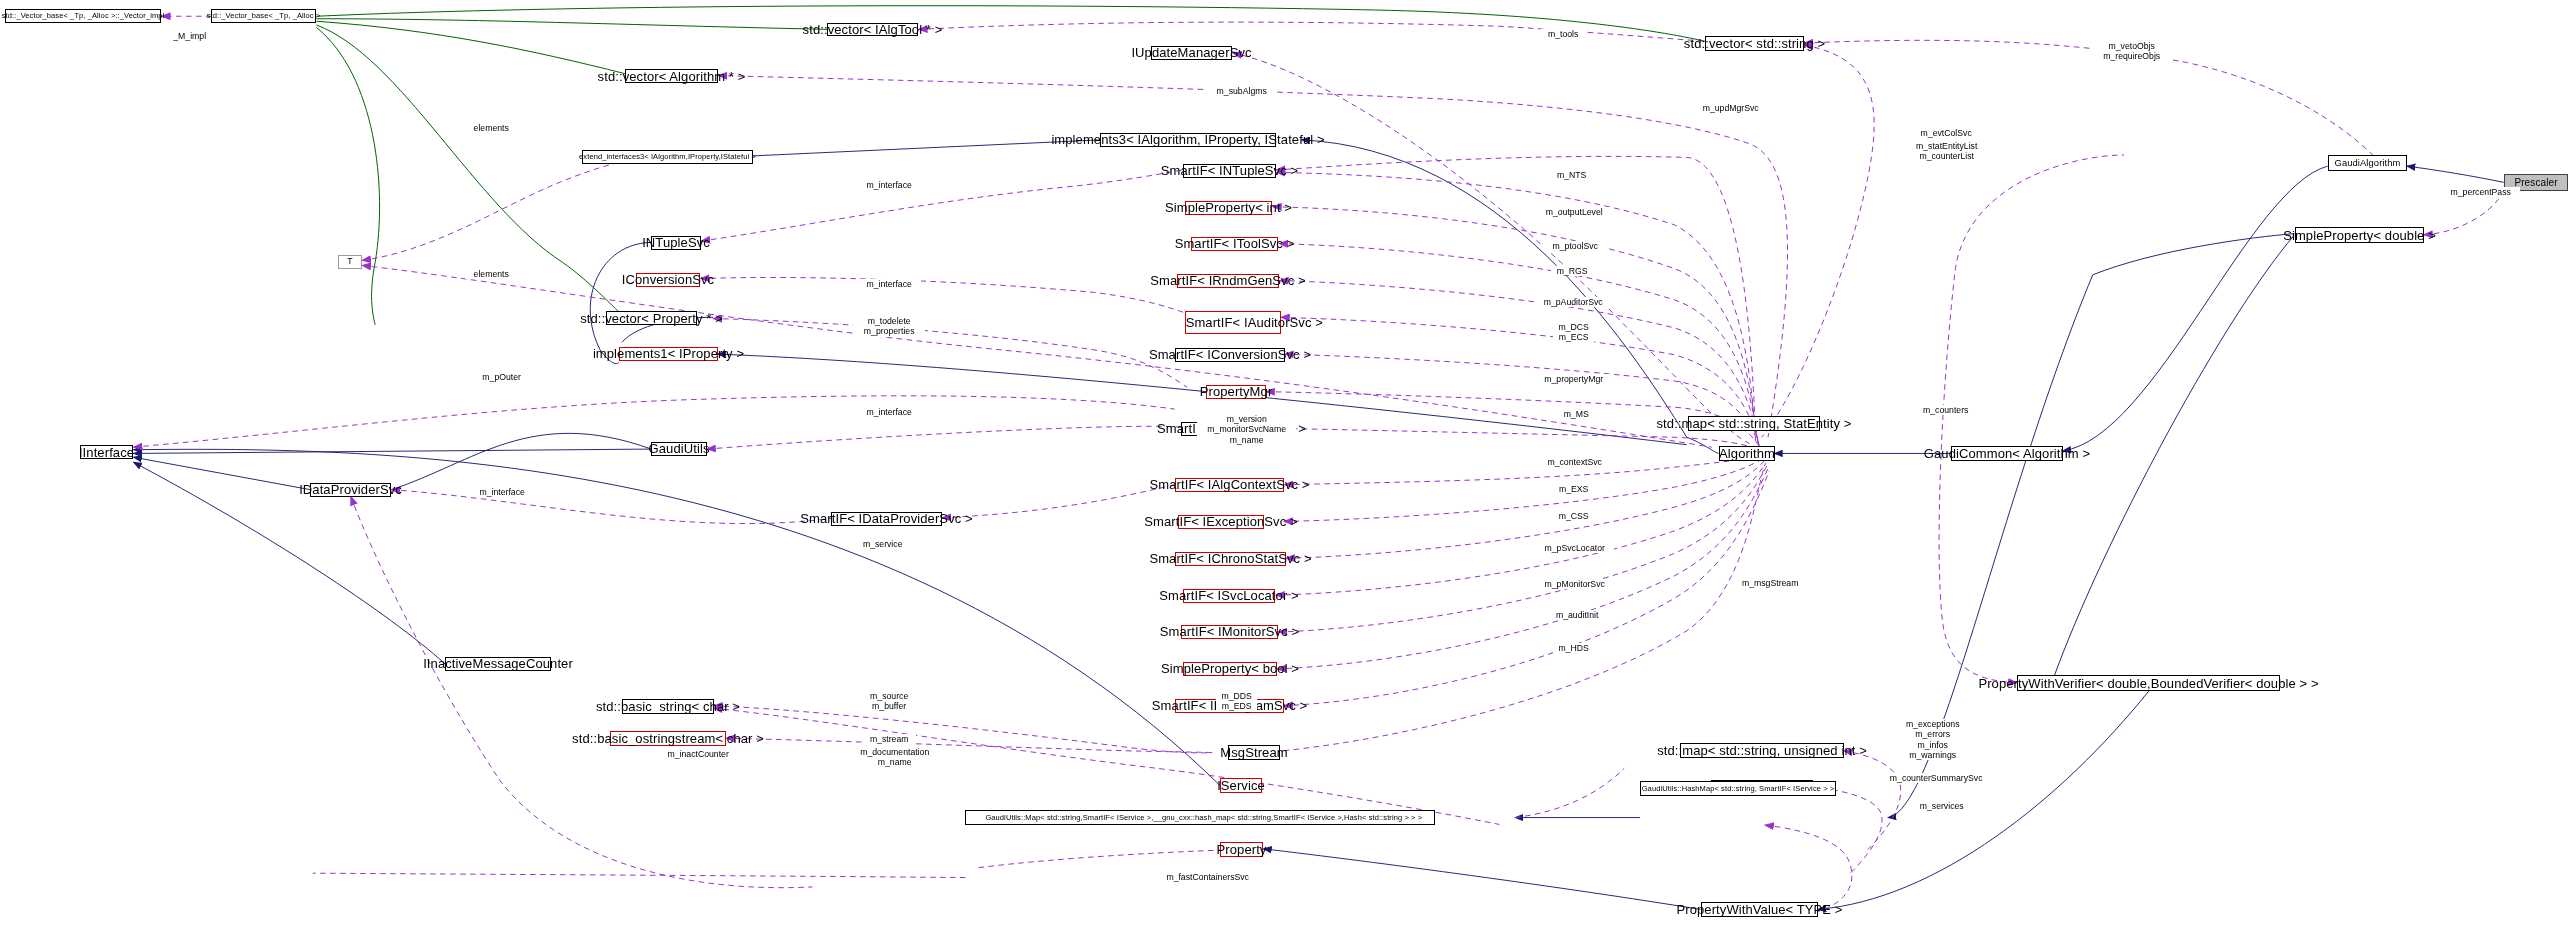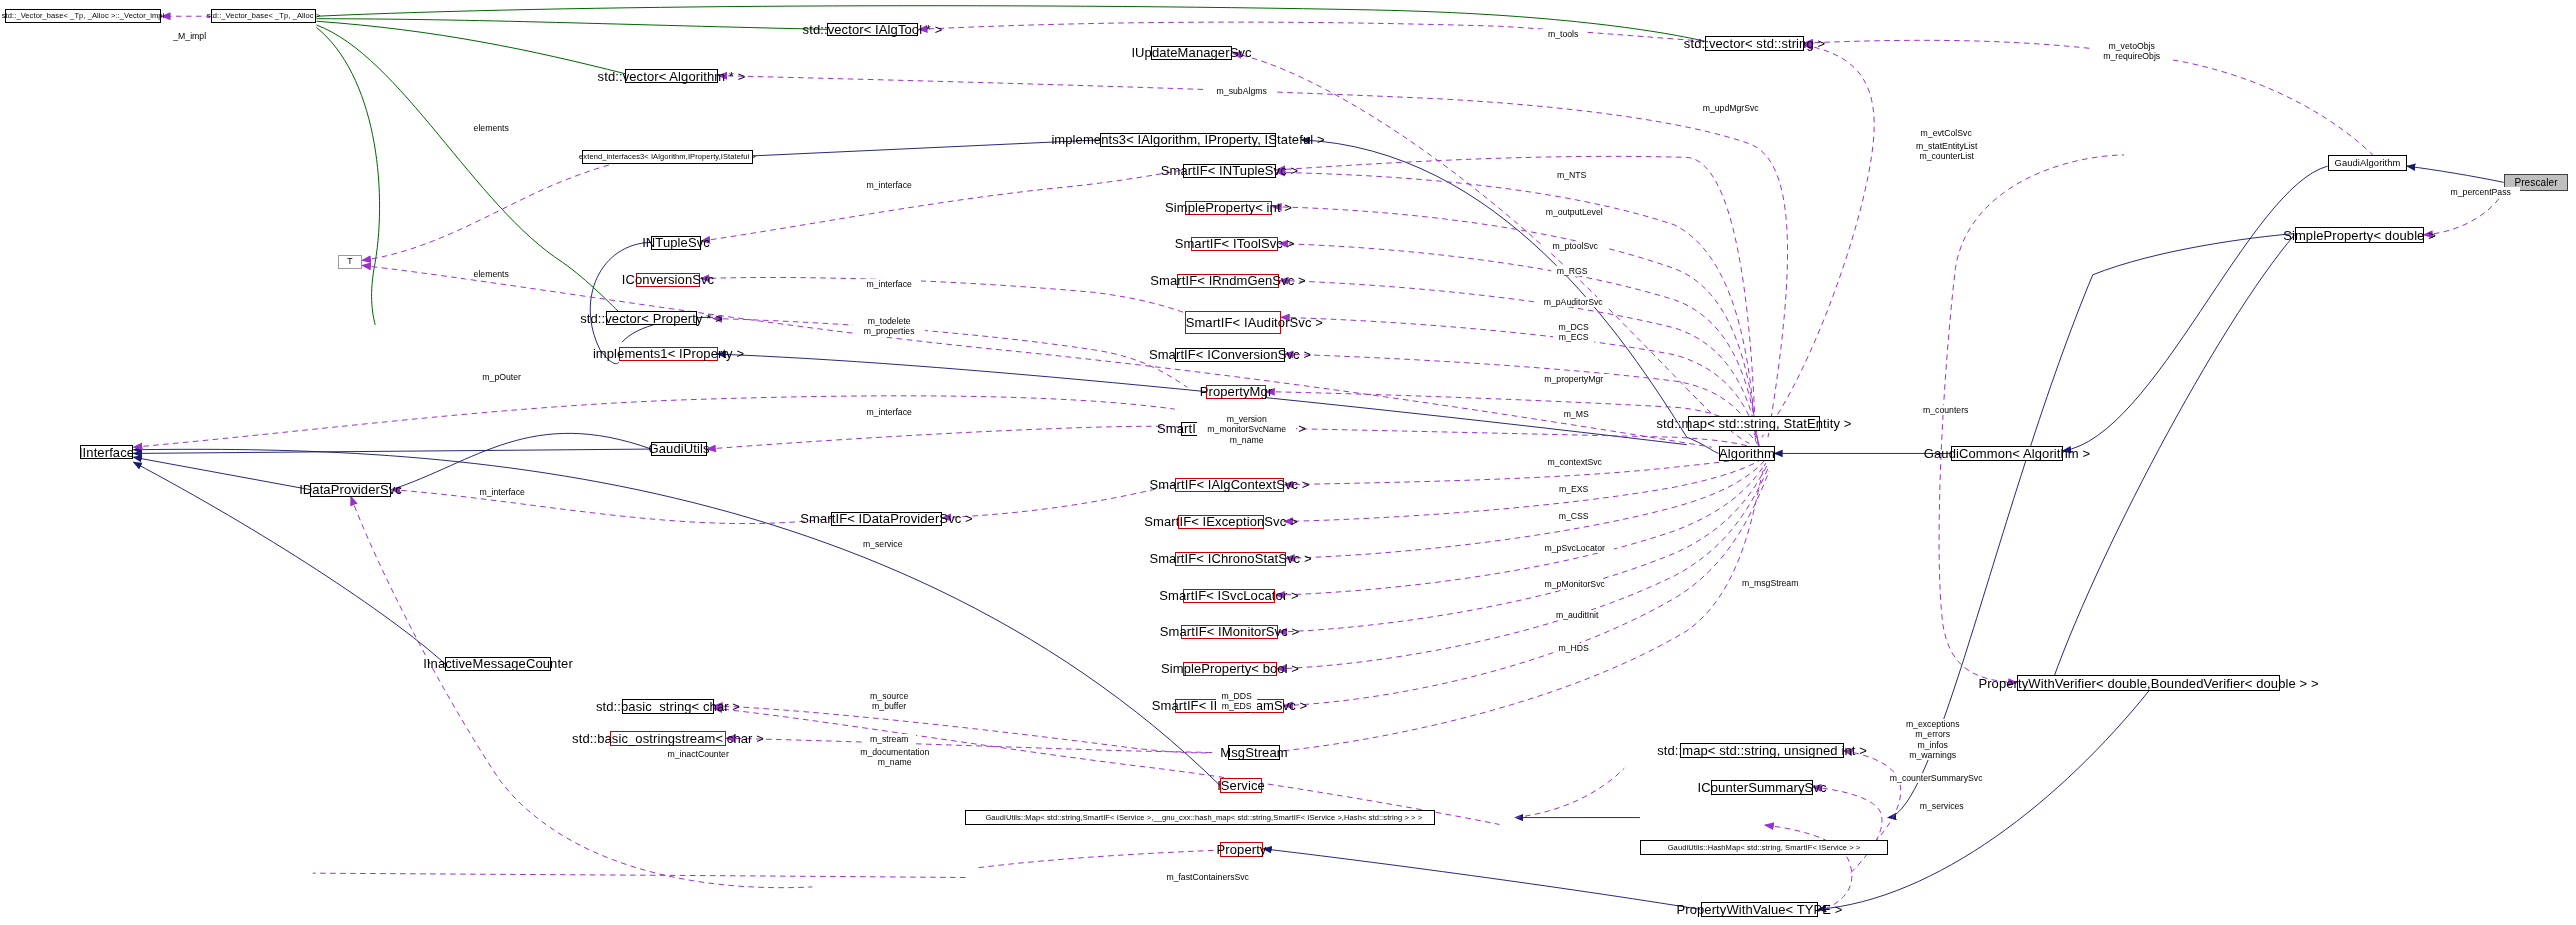--- a/index.html
+++ b/index.html
@@ -208,21 +208,21 @@
       <div class="node small red" style="left: 1175px; top: 699px; width: 109px; height: 13.7px;">SmartIF&lt; IHistogramSvc &gt;</div>
       <div class="node small" style="left: 445px; top: 657px; width: 106px; height: 13.7px;">IInactiveMessageCounter</div>
       <div class="node small" style="left: 622px; top: 699px; width: 92px; height: 15px;">std::basic_string&lt; char &gt;</div>
       <div class="node small red" style="left: 610px; top: 731px; width: 116px; height: 15px;">std::basic_ostringstream&lt; char &gt;</div>
       <div class="node small" style="left: 2017px; top: 675px; width: 263px; height: 16.2px;">PropertyWithVerifier&lt; double,BoundedVerifier&lt; double &gt; &gt;</div>
       <div class="node small" style="left: 1212px; top: 745px; width: 52px; height: 15px; margin-left: 16px;">MsgStream</div>
       <div class="node small" style="left: 1680px; top: 743px; width: 164px; height: 15px;">std::map&lt; std::string, unsigned int &gt;</div>
       <div class="node small red" style="left: 1220px; top: 778px; width: 42px; height: 15px;">IService</div>
       <div class="node small" style="left: 1711px; top: 780px; width: 102px; height: 15px;">ICounterSummarySvc</div>
       <div class="node tiny" style="left: 965px; top: 810px; width: 470px; height: 15px; padding-left: 12px;">GaudiUtils::Map&lt; std::string,SmartIF&lt; IService &gt;,__gnu_cxx::hash_map&lt; std::string,SmartIF&lt; IService &gt;,Hash&lt; std::string &gt; &gt; &gt;</div>
-      <div class="node tiny" style="left: 1640px; top: 840px; width: 248px; height: 15px; text-align: right;">GaudiUtils::HashMap&lt; std::string, SmartIF&lt; IService &gt; &gt;</div>
+      <div class="node tiny" style="left: 1640px; top: 781px; width: 196px; height: 15px; text-align: right;">GaudiUtils::HashMap&lt; std::string, SmartIF&lt; IService &gt; &gt;</div>
       <div class="node small red" style="left: 1220px; top: 842px; width: 43px; height: 15px;">Property</div>
       <div class="node small" style="left: 1701px; top: 902px; width: 117px; height: 15px;">PropertyWithValue&lt; TYPE &gt;</div>
       <div class="node small" style="left: 2295px; top: 227px; width: 129px; height: 16.2px;">SimpleProperty&lt; double &gt;</div>
       <div class="node tparam" style="left: 338px; top: 255px; width: 24px; height: 13.7px;">T</div>
     </div>
   <div id="labels">
       <div class="edge-label" style="left: 168px; top: 31px; width: 41px;">_M_impl</div>
       <div class="edge-label" style="left: 1540px; top: 29px; width: 44px;">m_tools</div>
       <div class="edge-label" style="left: 2090px; top: 41px; width: 81px;">m_vetoObjs
 m_requireObjs</div>

